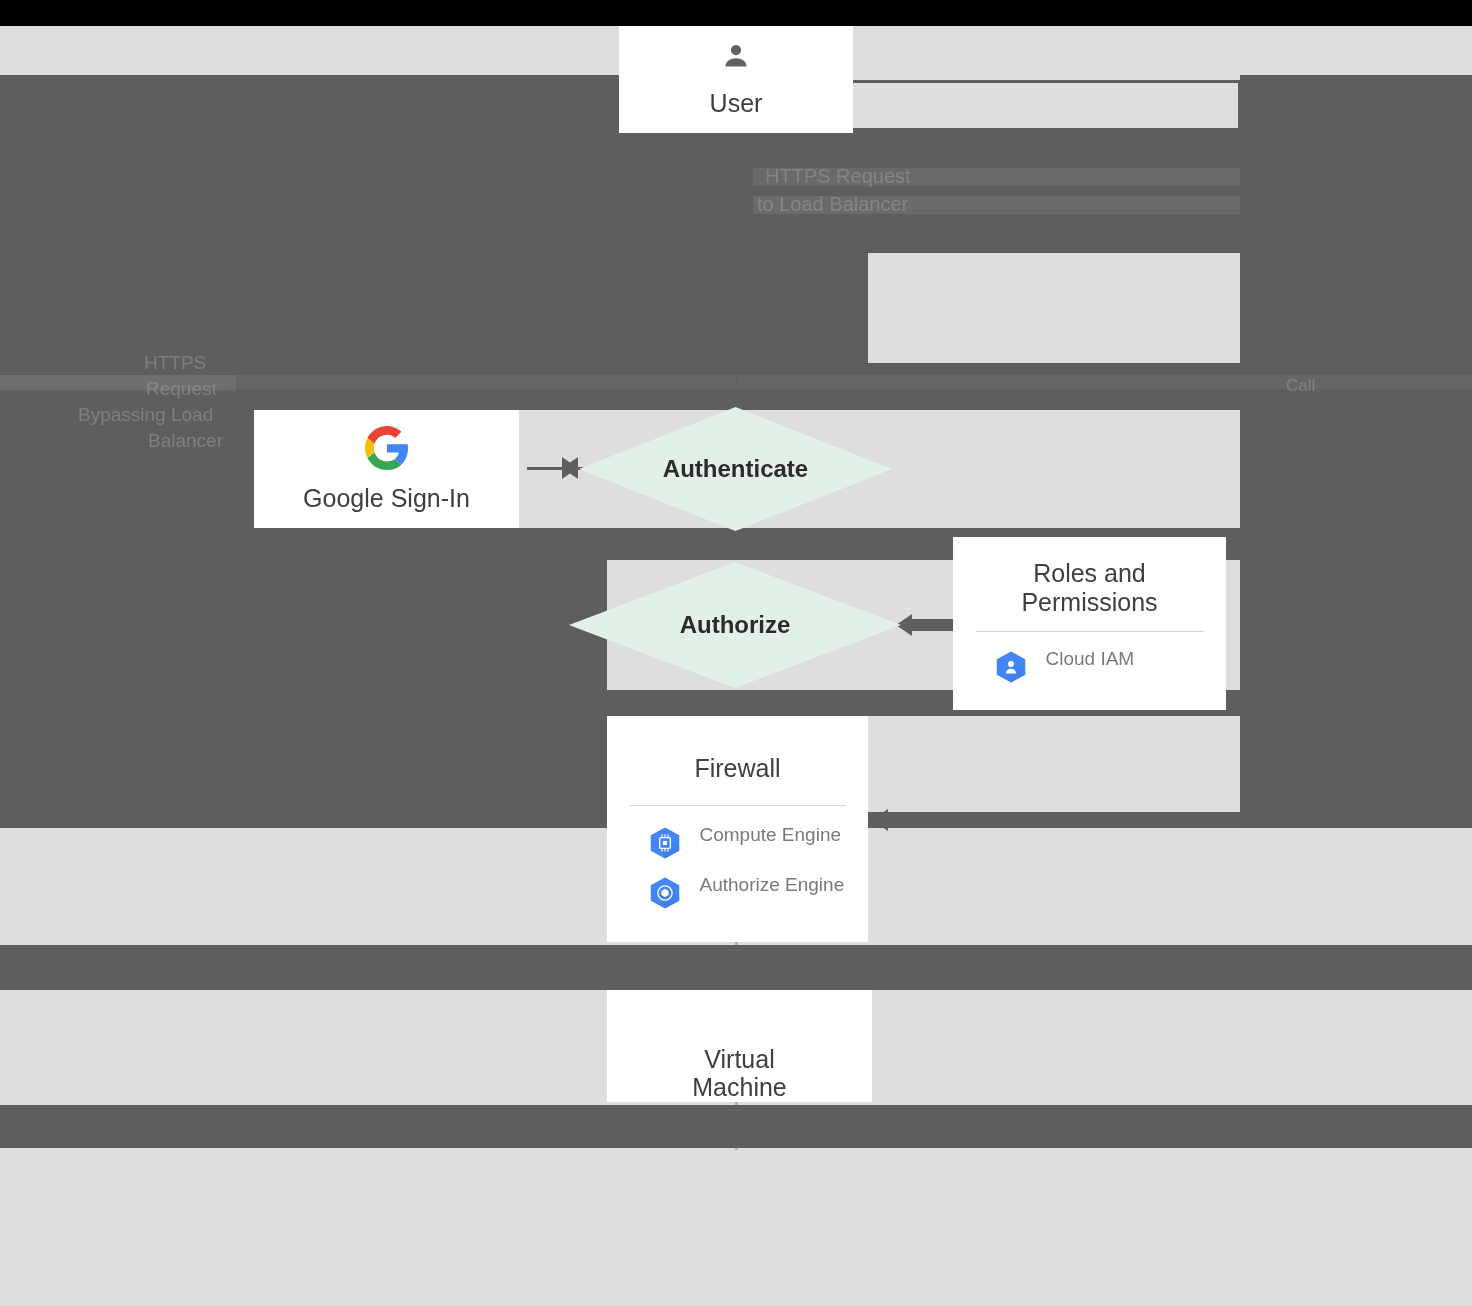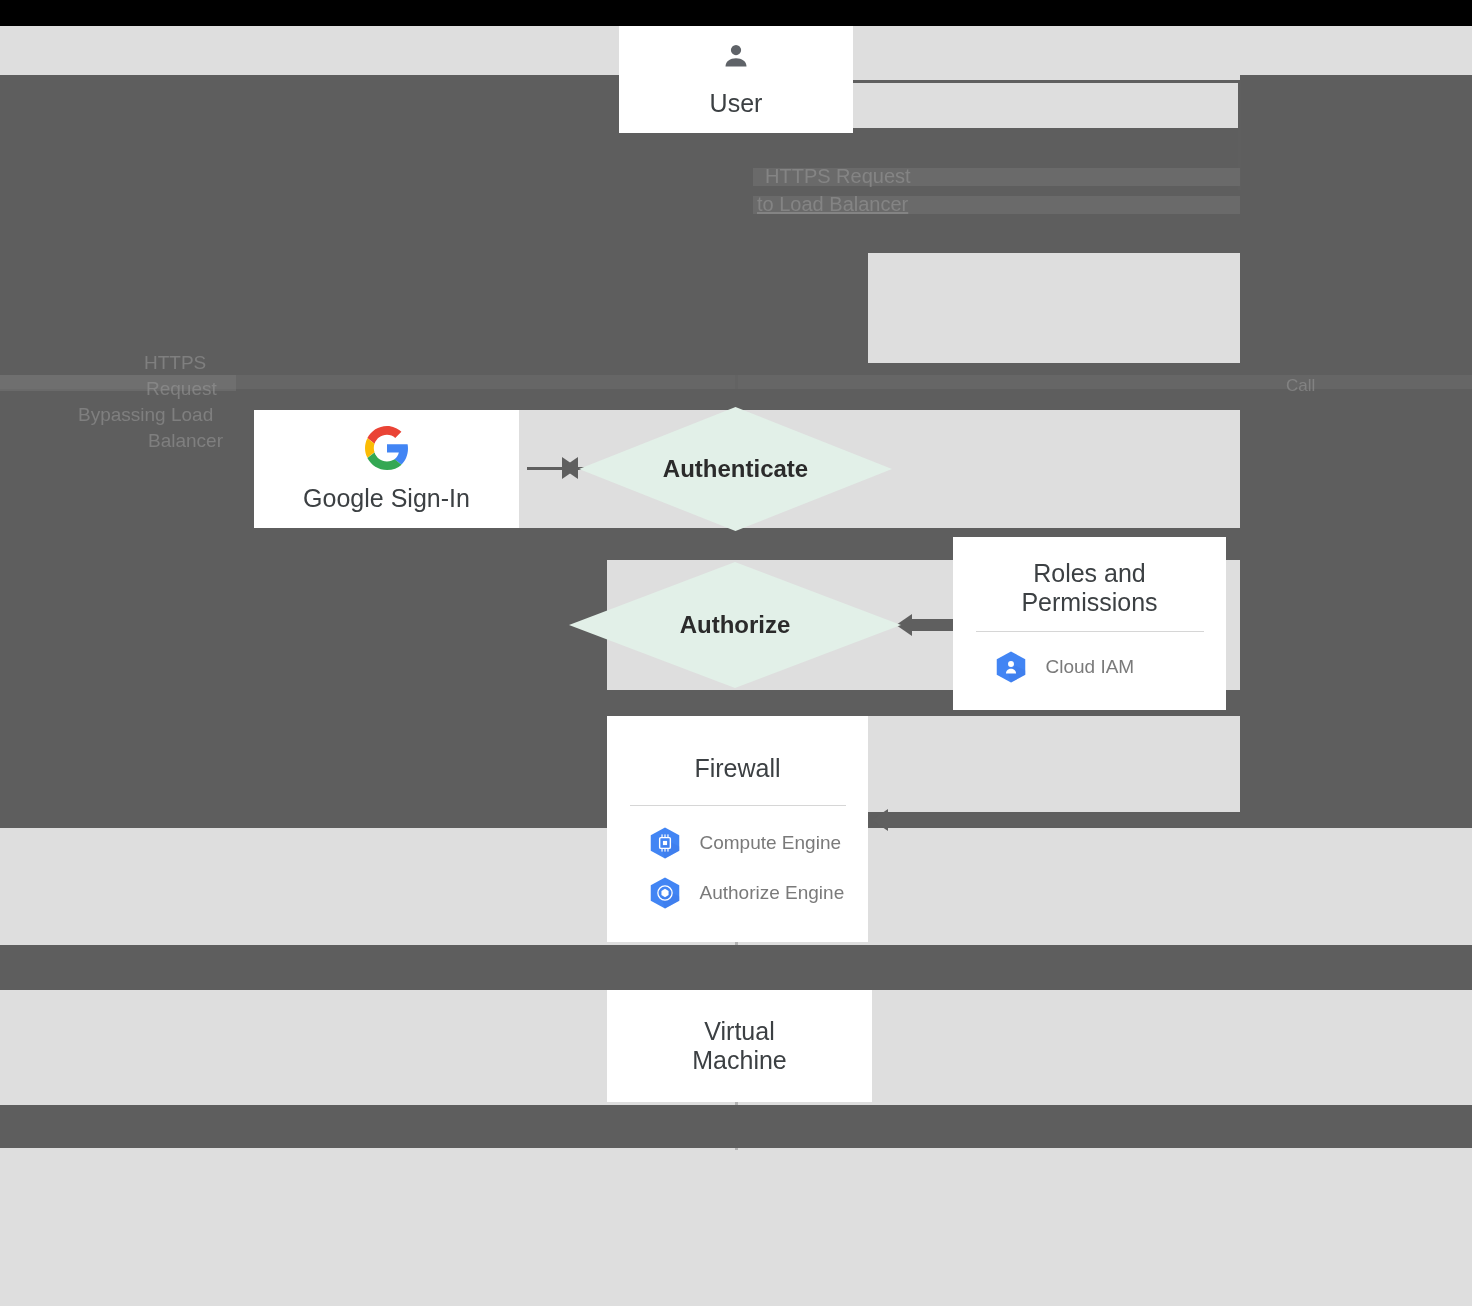--- a/index.html
+++ b/index.html
@@ -53,20 +53,21 @@
     display: flex;
     align-items: center;
     justify-content: center;
   }
   .card-row {
     flex-direction: column;
     gap: 18px;
   }
   .card-col {
     flex-direction: column;
+    justify-content: flex-end;
   }
   .card-title {
     font-size: 25px;
     color: #3c4043;
     text-align: center;
     line-height: 1.15;
     font-weight: 400;
   }
   .card-label {
     font-size: 25px;
@@ -75,21 +76,21 @@
     white-space: nowrap;
   }
   .divider {
     height: 1px;
     background: #d6d6d6;
     width: 208px;
     margin: 14px 0 10px 0;
   }
   .svc-row {
     display: flex;
-    align-items: center;
+    align-items: flex-start;
     gap: 16px;
     width: 208px;
     margin: 6px 0;
   }
   .svc-name {
     font-size: 19px;
     color: #7a7a7a;
     white-space: nowrap;
     font-weight: 400;
   }
@@ -175,21 +176,21 @@
   <div class="conn vline" style="left:735px;top:133px;height:120px;opacity:0.35;"></div>
   <div class="conn vline" style="left:735px;top:363px;height:47px;opacity:0.35;"></div>
   <div class="conn vline" style="left:735px;top:528px;height:32px;opacity:0.35;"></div>
   <div class="conn vline" style="left:735px;top:690px;height:26px;opacity:0.35;"></div>
   <div class="conn vline" style="left:735px;top:940px;height:50px;opacity:0.35;"></div>
   <div class="conn vline" style="left:735px;top:1100px;height:50px;opacity:0.35;"></div>
 
   <div class="smudge-band" style="left:753px;top:168px;width:487px;height:18px;"></div>
   <div class="smudge-band" style="left:753px;top:196px;width:487px;height:18px;"></div>
   <div class="smudge" style="left:765px;top:162px;">HTTPS Request</div>
-  <div class="smudge" style="left:757px;top:190px;text-decoration:underline;">to Load Balancer</div>
+  <div class="smudge" style="left:757px;top:190px;">to Load Balancer</div>
 
   <div class="smudge-band" style="left:0px;top:375px;width:236px;height:16px;"></div>
   <div class="smudge" style="left:144px;top:349px;font-size:19px;">HTTPS</div>
   <div class="smudge" style="left:146px;top:375px;font-size:19px;">Request</div>
   <div class="smudge" style="left:78px;top:401px;font-size:19px;">Bypassing Load</div>
   <div class="smudge" style="left:148px;top:427px;font-size:19px;">Balancer</div>
 
   <div class="smudge" style="left:1248px;top:372px;font-size:17px;margin-left:38px;">Call</div>
 
   <div class="card card-row" style="left:619px;top:26px;width:234px;height:107px;">

